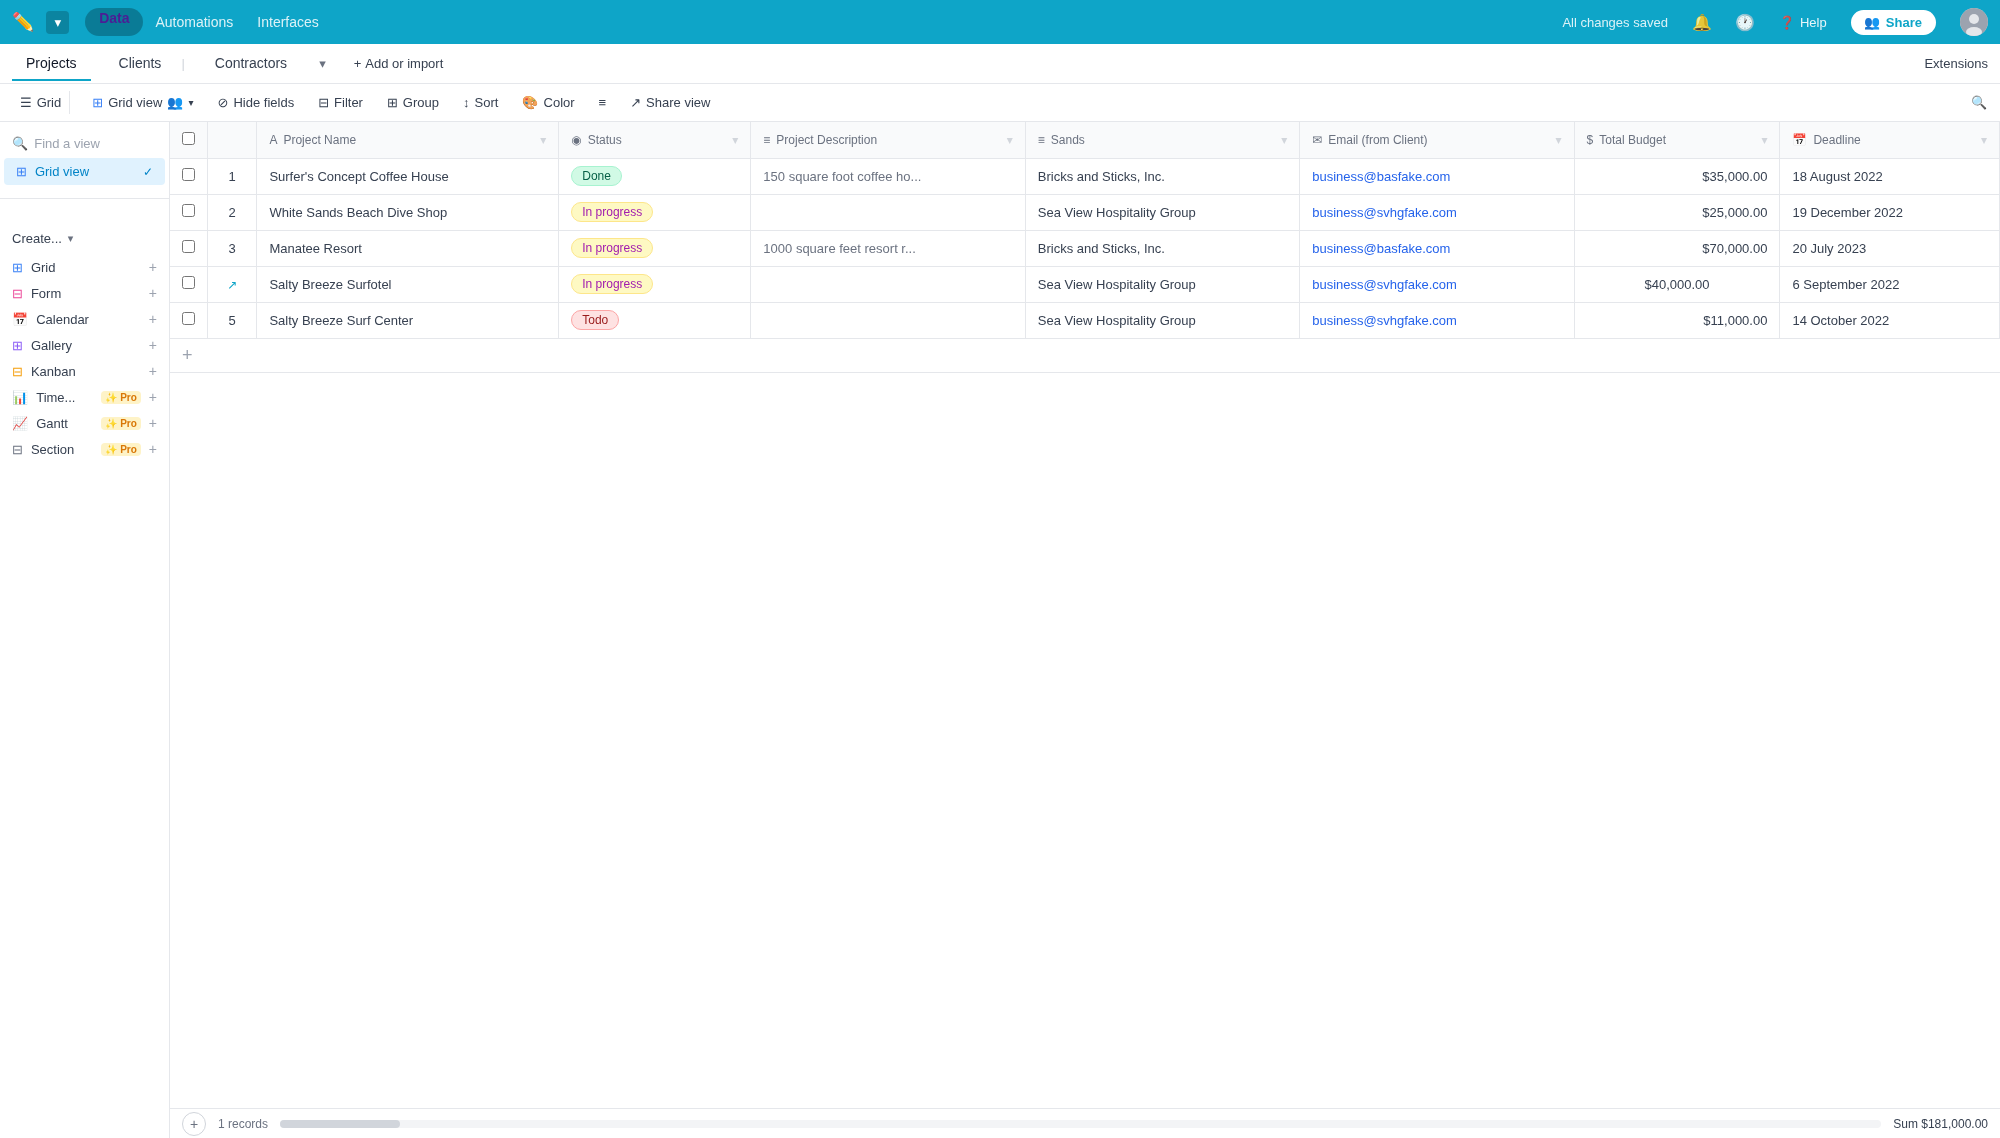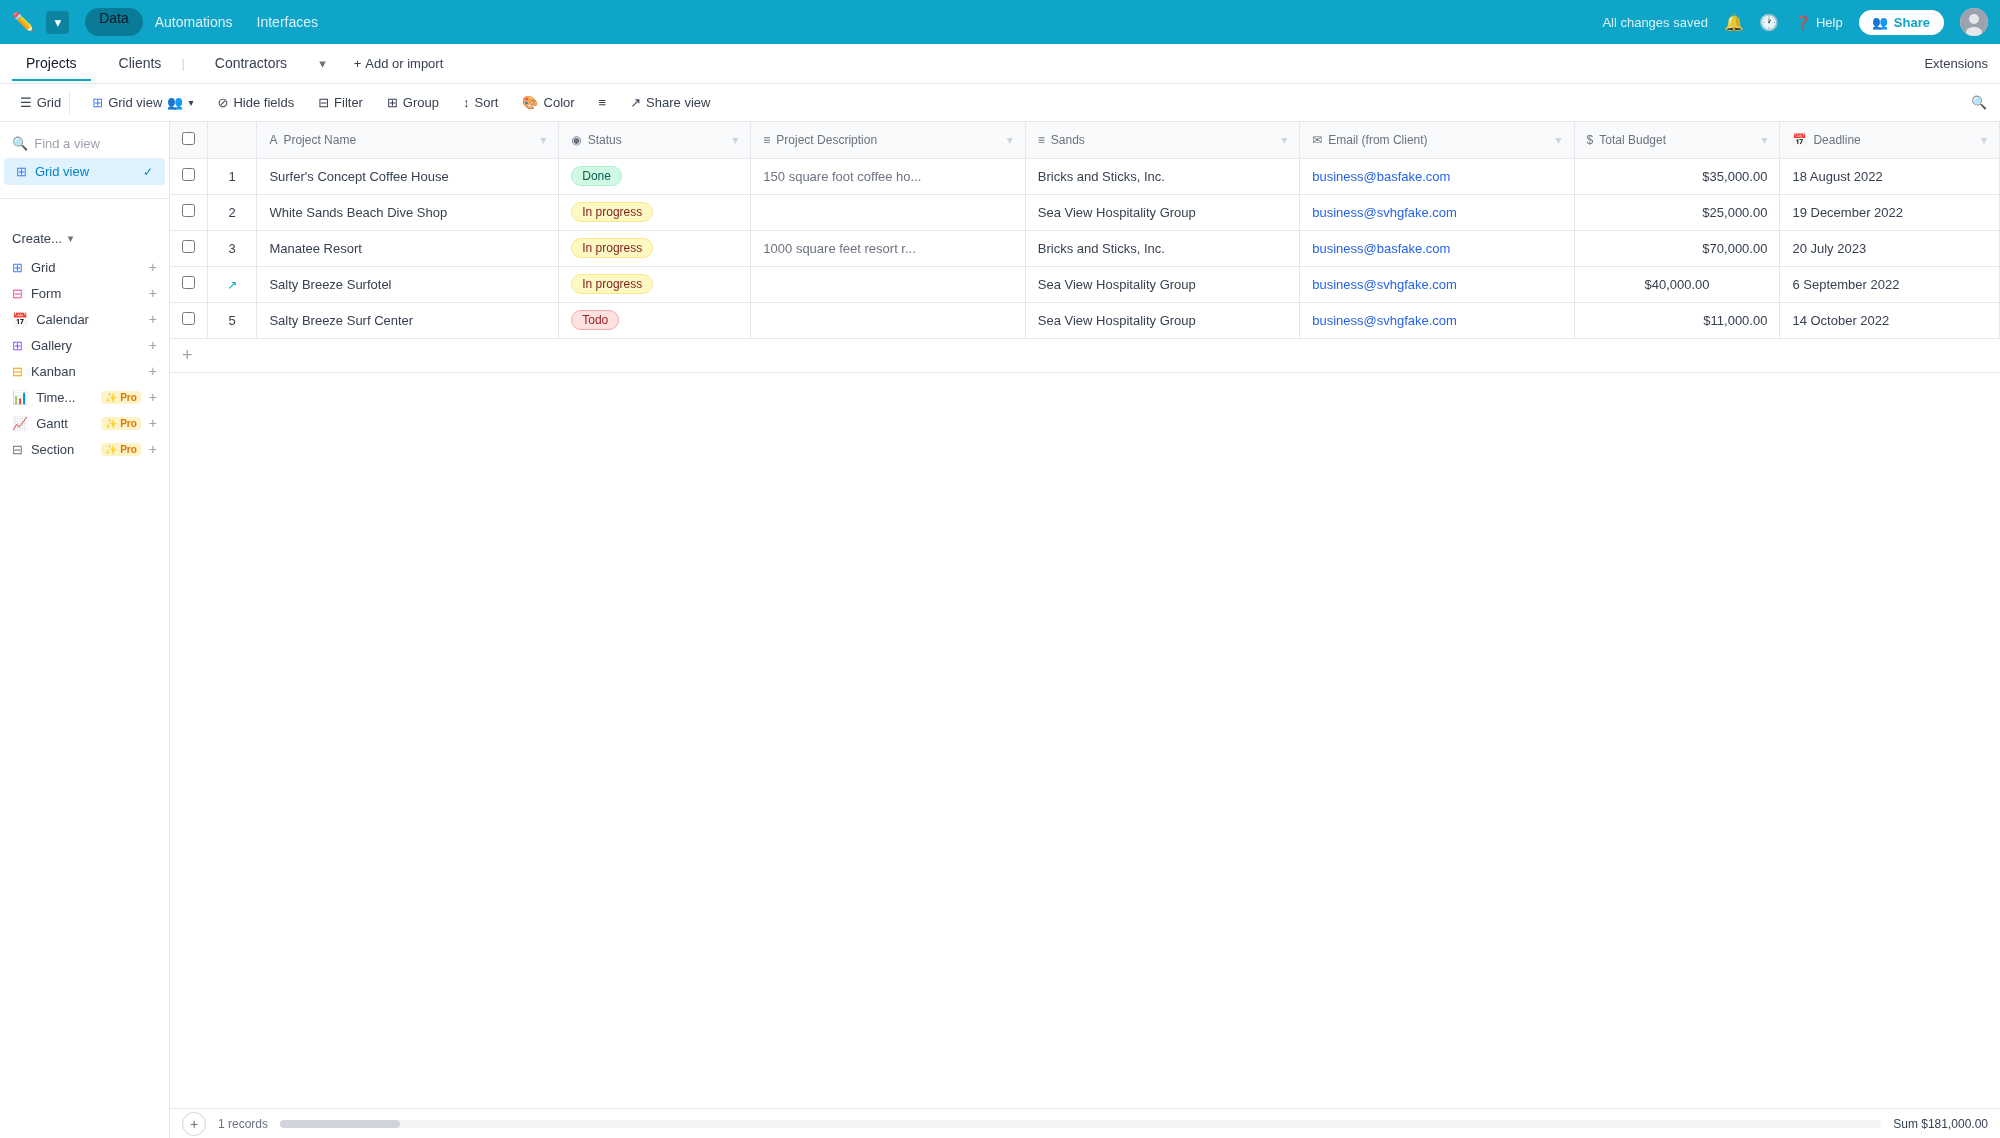--- a/index.html
+++ b/index.html
@@ -11,22 +11,22 @@
       height: 44px;
       display: flex;
       align-items: center;
       padding: 0 12px;
       gap: 8px;
     }
     .top-nav-logo { color: white; font-size: 18px; margin-right: 4px; }
     .top-nav-title { color: white; font-weight: 600; font-size: 15px; flex: 1; }
     .top-nav-dropdown { background: rgba(0,0,0,0.2); border: none; border-radius: 4px; padding: 4px 8px; color: white; cursor: pointer; display: flex; align-items: center; gap: 4px; }
     .top-nav-tab { color: rgba(255,255,255,0.85); padding: 6px 12px; border-radius: 4px; cursor: pointer; font-size: 14px; }
-    .top-nav-tab.active { background: rgba(0,0,0,0.25); color: #0f172a; font-weight: 400; border-radius: 20px; padding: 2px 14px; }
-    .top-nav-right { display: flex; align-items: center; gap: 16px; margin-left: auto; }
+    .top-nav-tab.active { background: rgba(0,0,0,0.25); color: #4c1d95; font-weight: 700; border-radius: 20px; padding: 2px 14px; }
+    .top-nav-right { display: flex; align-items: center; gap: 24px; margin-left: auto; }
     .top-nav-saved { color: rgba(255,255,255,0.85); font-size: 13px; }
     .top-nav-icon { color: rgba(255,255,255,0.9); font-size: 16px; cursor: pointer; }
     .top-nav-help { color: rgba(255,255,255,0.9); font-size: 13px; cursor: pointer; display: flex; align-items: center; gap: 4px; }
     .share-btn { background: white; color: #0ea5c8; border: none; border-radius: 20px; padding: 5px 14px; font-weight: 600; cursor: pointer; display: flex; align-items: center; gap: 5px; font-size: 13px; }
     .avatar { width: 28px; height: 28px; border-radius: 50%; background: #ccc; overflow: hidden; display: flex; align-items: center; justify-content: center; }
 
     
     .second-nav {
       background: white;
       height: 40px;
@@ -118,21 +118,21 @@
       overflow: hidden;
       max-width: 200px;
       text-overflow: ellipsis;
     }
     .row-num { color: #9ca3af; font-size: 12px; min-width: 36px; text-align: center; }
     .checkbox-cell { width: 36px; text-align: center; border-right: 1px solid #e5e7eb; }
     .row-expand-icon { color: #0ea5c8; font-size: 12px; }
 
     .status-badge { display: inline-block; padding: 2px 10px; border-radius: 12px; font-size: 12px; font-weight: 500; }
     .status-done { background: #d1fae5; color: #065f46; border: 1px solid #a7f3d0; }
-    .status-inprogress { background: #fef9c3; color: #7f1d1d; border: 1px solid #fde68a; }
+    .status-inprogress { background: #fef9c3; color: #a21caf; border: 1px solid #fde68a; }
     .status-todo { background: #fee2e2; color: #991b1b; border: 1px solid #fca5a5; }
 
     .add-row { display: flex; align-items: center; padding: 6px 12px; color: #9ca3af; cursor: pointer; font-size: 18px; border-bottom: 1px solid #e5e7eb; }
 
     
     .bottom-bar {
       position: fixed;
       bottom: 0;
       left: 170px;
       right: 0;

